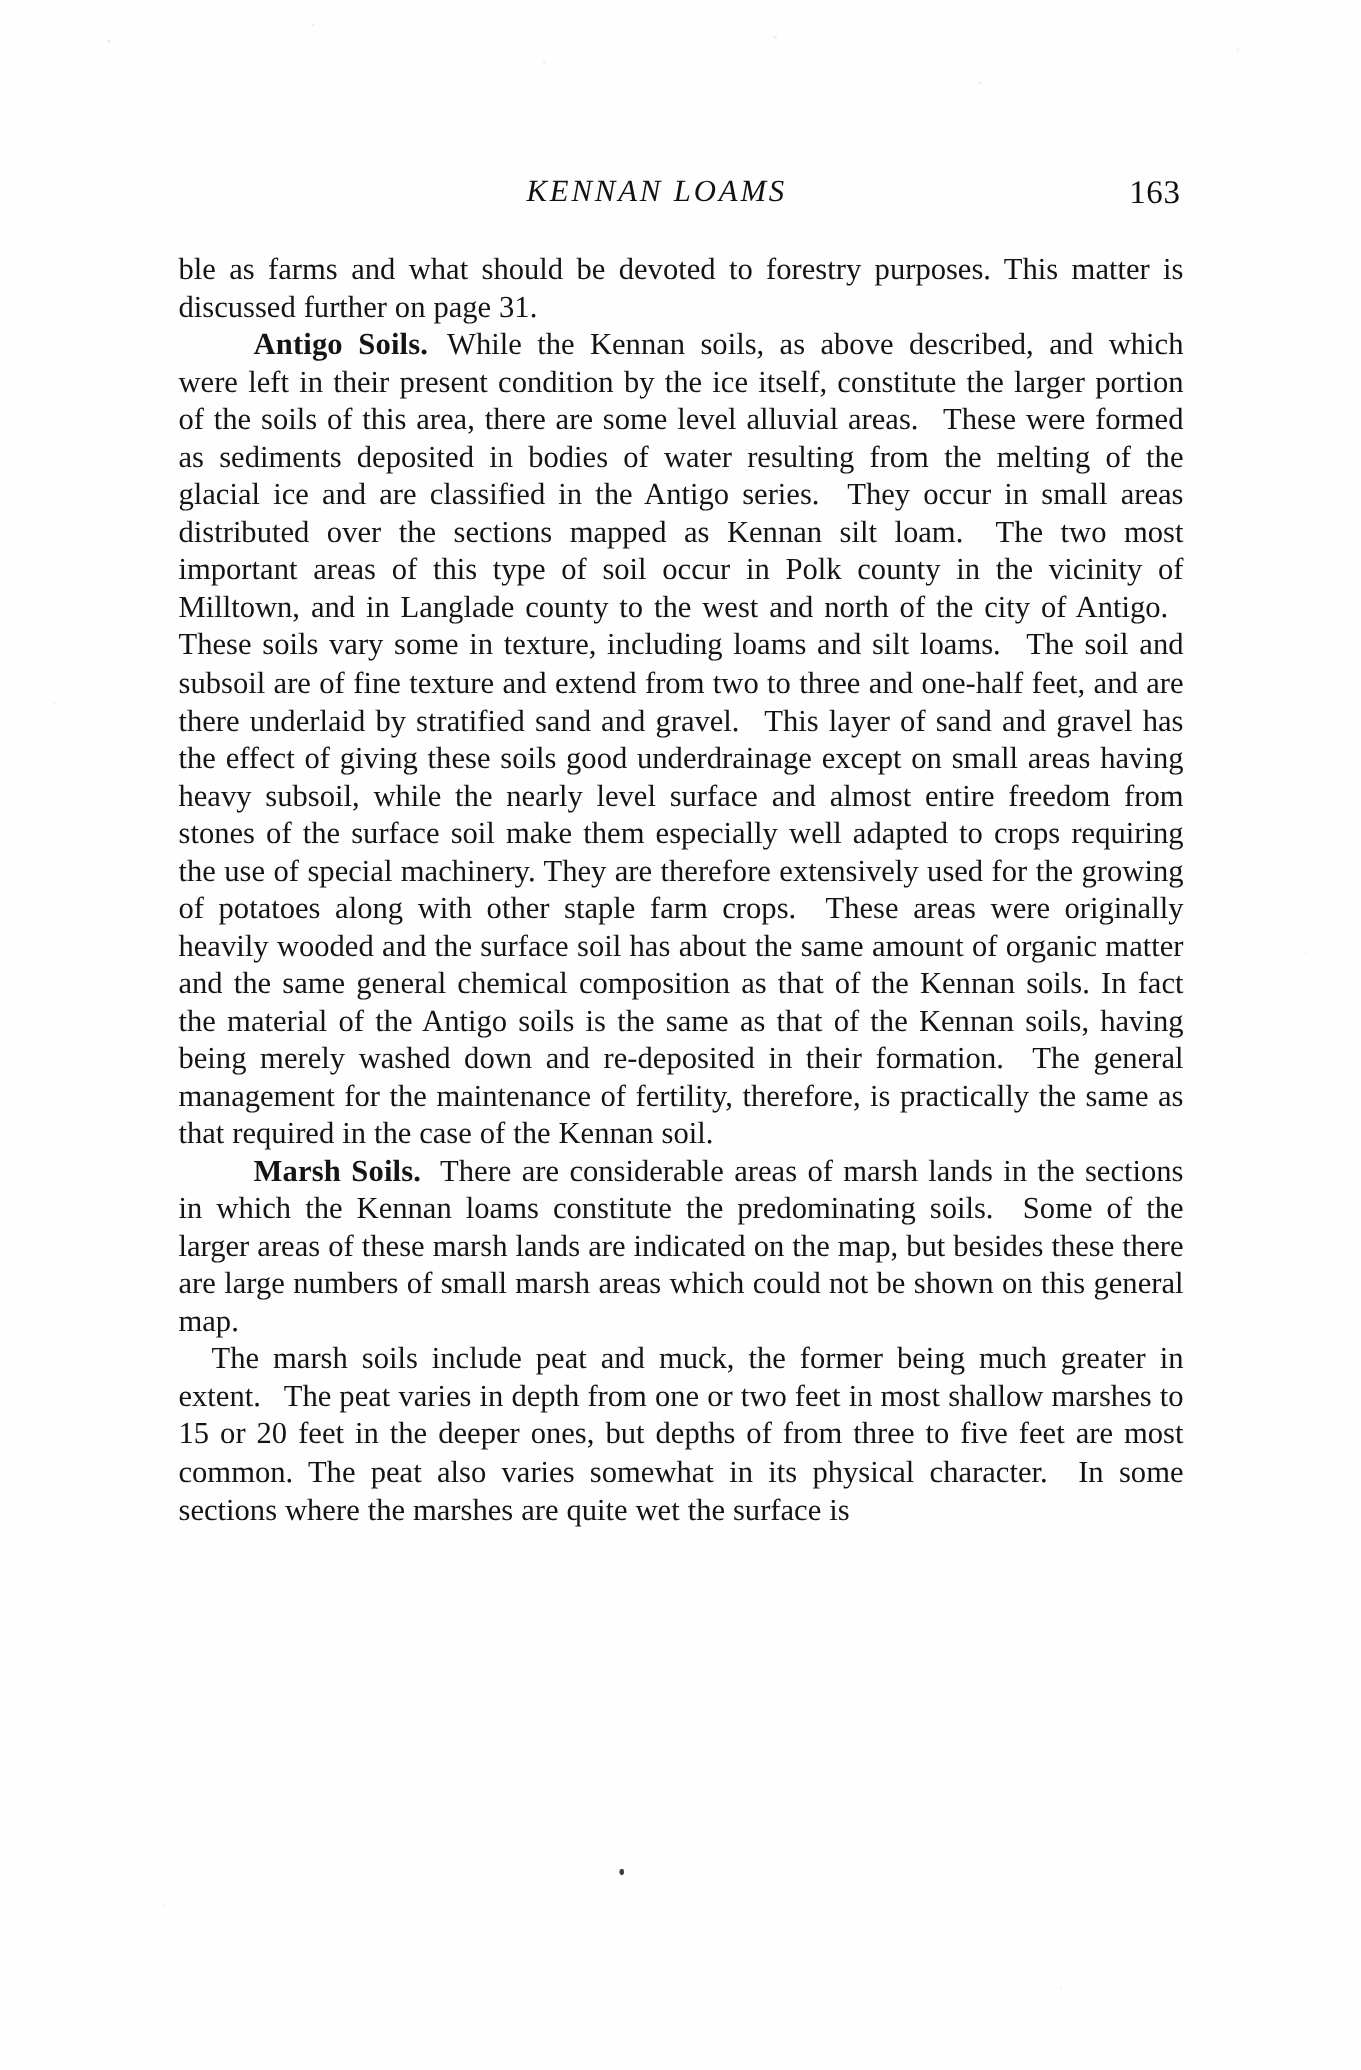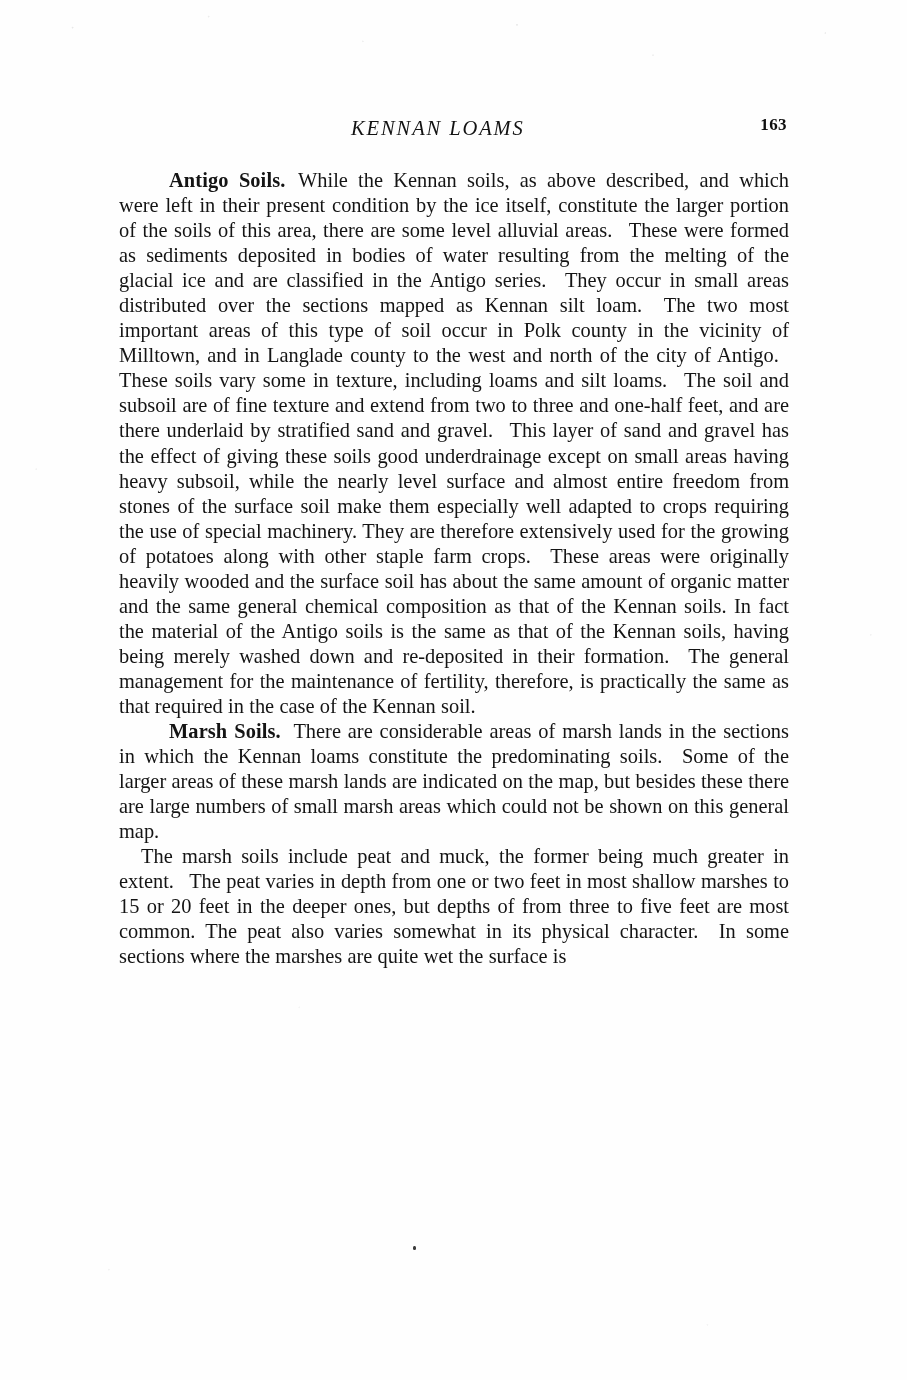--- a/index.html
+++ b/index.html
@@ -59,22 +59,22 @@
     font-size: 20.5px;
     letter-spacing: 1.9px;
     white-space: nowrap;
     color: #121212;
   }
 
   .head-folio {
     position: absolute;
     right: 0;
     top: -2px;
-    font-size: 17px;
-    font-weight: 700;
+    font-size: 22px;
+    font-weight: 400;
     letter-spacing: .4px;
     color: #0f0f0f;
   }
 
   
   .text-column {
     position: absolute;
     left: 119px;
     top: 168px;
     width: 670px;
@@ -120,20 +120,21 @@
 <div class="page">
 
   <div class="scan-grain"></div>
 
   <div class="running-head">
     <div class="head-title">KENNAN LOAMS</div>
     <div class="head-folio">163</div>
   </div>
 
   <div class="text-column" id="body-column">
+      <p class="para"><span>ble as farms and what should be devoted to forestry purposes. This matter is discussed further on page 31.</span></p>
       <p class="para indent"><span class="run-in-head">Antigo Soils.</span><span class="sp"></span><span>While the Kennan soils, as above described, and which were left in their present condition by the ice itself, constitute the larger portion of the soils of this area, there are some level alluvial areas.  These were formed as sediments deposited in bodies of water resulting from the melting of the glacial ice and are classified in the Antigo series.  They occur in small areas distributed over the sections mapped as Kennan silt loam.  The two most important areas of this type of soil occur in Polk county in the vicinity of Milltown, and in Langlade county to the west and north of the city of Antigo.  These soils vary some in texture, including loams and silt loams.  The soil and subsoil are of fine texture and extend from two to three and one-half feet, and are there underlaid by stratified sand and gravel.  This layer of sand and gravel has the effect of giving these soils good underdrainage except on small areas having heavy subsoil, while the nearly level surface and almost entire freedom from stones of the surface soil make them especially well adapted to crops requiring the use of special machinery. They are therefore extensively used for the growing of potatoes along with other staple farm crops.  These areas were originally heavily wooded and the surface soil has about the same amount of organic matter and the same general chemical composition as that of the Kennan soils. In fact the material of the Antigo soils is the same as that of the Kennan soils, having being merely washed down and re-deposited in their formation.  The general management for the maintenance of fertility, therefore, is practically the same as that required in the case of the Kennan soil.</span></p>
       <p class="para indent"><span class="run-in-head">Marsh Soils.</span><span class="sp"></span><span>There are considerable areas of marsh lands in the sections in which the Kennan loams constitute the predominating soils.  Some of the larger areas of these marsh lands are indicated on the map, but besides these there are large numbers of small marsh areas which could not be shown on this general map.</span></p>
       <p class="para indent"><span>The marsh soils include peat and muck, the former being much greater in extent.  The peat varies in depth from one or two feet in most shallow marshes to 15 or 20 feet in the deeper ones, but depths of from three to five feet are most common. The peat also varies somewhat in its physical character.  In some sections where the marshes are quite wet the surface is</span></p>
     </div>
 
   <div class="ink-speck"></div>
 
 </div>
 
 </body></html>

